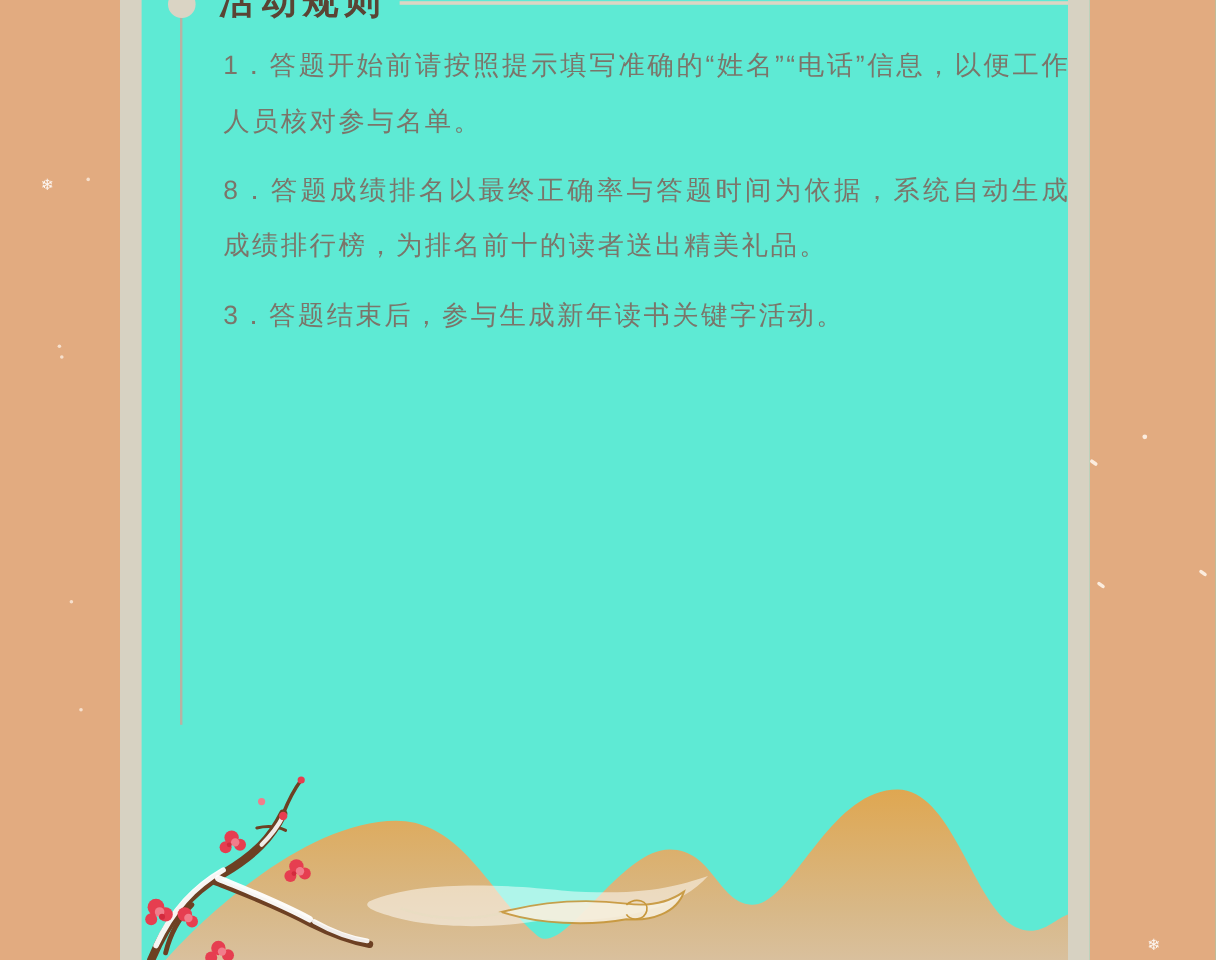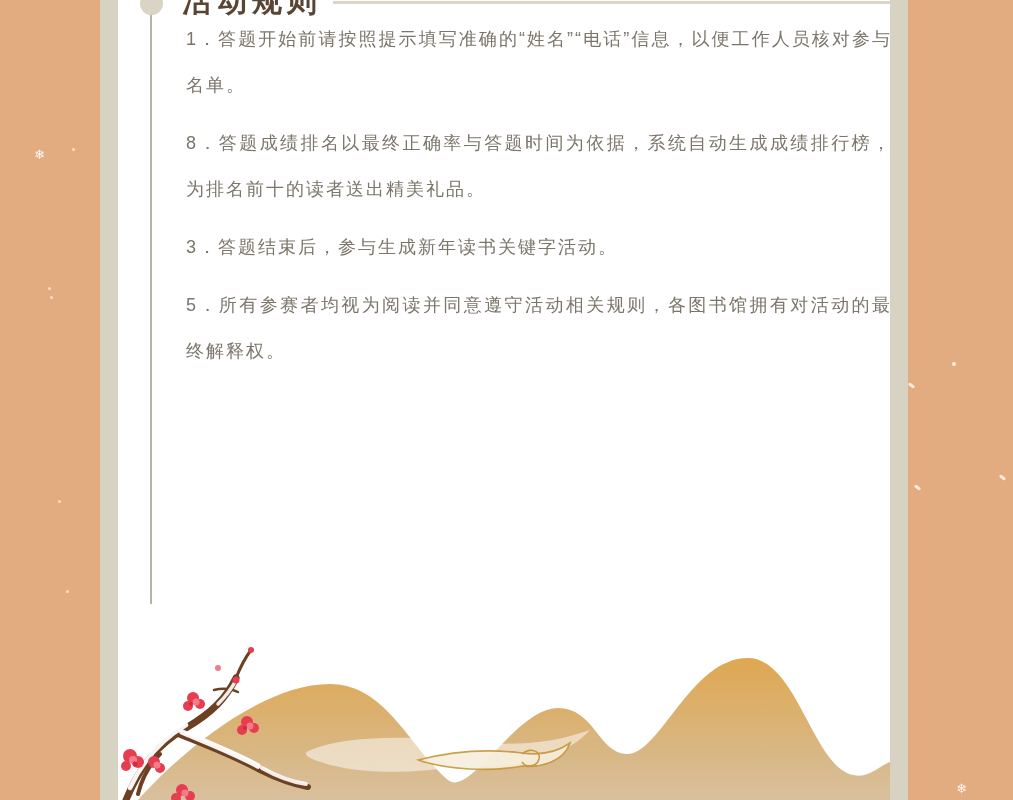--- a/index.html
+++ b/index.html
@@ -6,21 +6,21 @@
   body{
     width:1013px;height:800px;overflow:hidden;
     font-family:"Liberation Sans","DejaVu Sans",sans-serif;
     background:#e2ab80;
   }
   .page{position:relative;width:1013px;height:800px;background:#e2ab80;overflow:hidden;}
 
   
   .card{
     position:absolute;left:100px;top:0;width:772px;height:800px;
-    background:#ffffff;
+    background:#5eead4;
     border-left:18px solid #d7d2c2;
     border-right:18px solid #d7d2c2;
   }
 
   
   .bullet-circle{
     position:absolute;left:22px;top:-8px;width:23px;height:23px;border-radius:50%;
     background:#dad4c4;z-index:4;
   }
   .v-rule{
@@ -32,22 +32,22 @@
     font-size:30px;font-weight:bold;color:#5a4434;letter-spacing:5px;
     white-space:nowrap;
   }
   .title-rule{
     position:absolute;left:215px;top:1px;width:557px;height:3px;
     background:#ddd5c3;z-index:2;
   }
 
   
   .rules{
-    position:absolute;left:68px;top:16px;width:706px;z-index:2;
-    color:#7b756a;font-size:18px;line-height:46px;letter-spacing:2px;
+    position:absolute;left:68px;top:32px;width:706px;z-index:2;
+    color:#7b756a;font-size:22px;line-height:46px;letter-spacing:2px;
     text-align:justify;
   }
   .rules p{margin:0 0 12px 0;}
 
   
   .scene{position:absolute;left:0;bottom:0;width:772px;height:180px;z-index:1;}
   .plum{position:absolute;left:0;bottom:0;width:205px;height:162px;z-index:5;}
 
   
   .snow{position:absolute;color:#ffffff;z-index:6;}
@@ -77,21 +77,20 @@
 
     <div class="bullet-circle"></div>
     <div class="v-rule"></div>
     <div class="section-title">活动规则</div>
     <div class="title-rule"></div>
 
     <div class="rules">
       <p>1．答题开始前请按照提示填写准确的“姓名”“电话”信息，以便工作人员核对参与名单。</p>
       <p>8．答题成绩排名以最终正确率与答题时间为依据，系统自动生成成绩排行榜，为排名前十的读者送出精美礼品。</p>
       <p>3．答题结束后，参与生成新年读书关键字活动。</p>
-      <p>5．所有参赛者均视为阅读并同意遵守活动相关规则，各图书馆拥有对活动的最终解释权。</p>
     </div>
 
     <svg class="scene" viewBox="0 0 772 180">
       <defs>
         <linearGradient id="mgrad" x1="0" y1="0" x2="0" y2="1">
           <stop offset="0%" stop-color="#dfa751"></stop>
           <stop offset="70%" stop-color="#d8b887"></stop>
           <stop offset="100%" stop-color="#d9c09d"></stop>
         </linearGradient>
       </defs>

